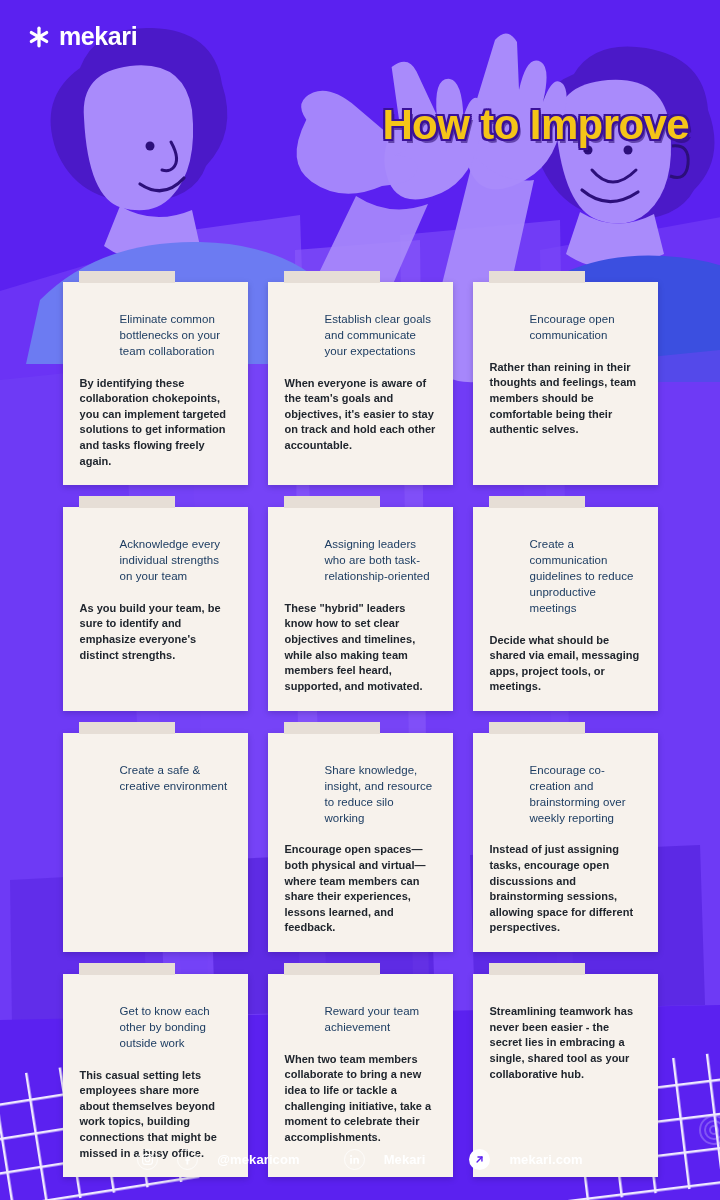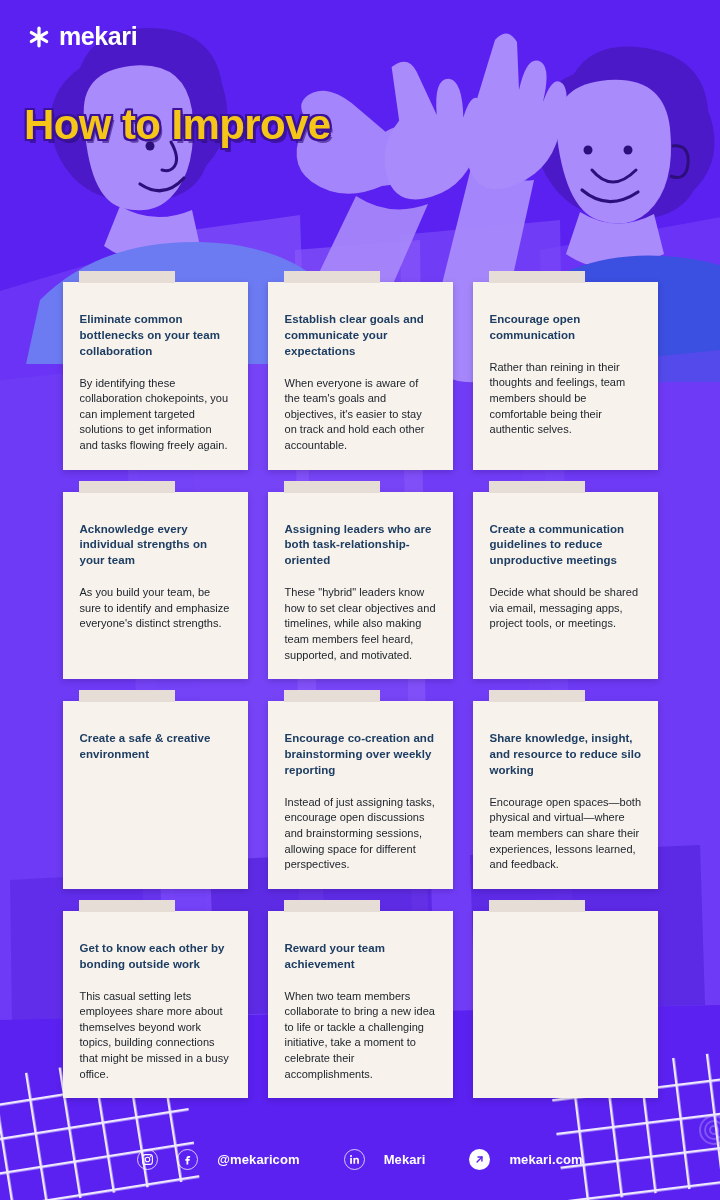--- a/index.html
+++ b/index.html
@@ -34,21 +34,21 @@
     font-size: 25px;
     font-weight: 700;
     letter-spacing: -0.4px;
     line-height: 1;
   }
 
   .headline {
     position: absolute;
     top: 98px; left: 0; right: 7px;
     z-index: 20;
-    text-align: left;
+    text-align: right;
     padding: 0 24px;
   }
   .headline-line {
     display: block;
     font-size: 42px;
     font-weight: 800;
     letter-spacing: -0.6px;
     line-height: 1.28;
     color: #F5C518;
     text-shadow:
@@ -83,29 +83,30 @@
   .card::before {         
     content: "";
     position: absolute;
     top: -11px; left: 16px;
     width: 96px; height: 12px;
     background: #E6DED6;
   }
   .card-title {
     color: #1D3D62;
     font-size: 11.5px;
-    font-weight: 700;
+    font-weight: 400;
     line-height: 1.38;
     letter-spacing: 0.05px;
     margin-bottom: 16px;
+    margin-left: 40px;
   }
   .card-body {
     color: #20262E;
     font-size: 11px;
-    font-weight: 400;
+    font-weight: 700;
     line-height: 1.42;
     letter-spacing: 0.02px;
   }
   .card.tall { min-height: 186px; }
 
   
   .footer {
     position: absolute;
     bottom: 30px; left: 0; right: 0;
     z-index: 20;
@@ -261,37 +262,38 @@
     </div>
     <div class="card">
       <div class="card-title">Create a communication guidelines to reduce unproductive meetings</div>
       <div class="card-body">Decide what should be shared via email, messaging apps, project tools, or meetings.</div>
     </div>
 
     <div class="card tall">
       <div class="card-title">Create a safe &amp; creative environment</div>
     </div>
     <div class="card tall">
+      <div class="card-title">Share knowledge, insight, and resource to reduce silo working</div>
+      <div class="card-body">Encourage open spaces—both physical and virtual—where team members can share their experiences, lessons learned, and feedback.</div>
+    </div>
+    <div class="card tall">
       <div class="card-title">Encourage co-creation and brainstorming over weekly reporting</div>
       <div class="card-body">Instead of just assigning tasks, encourage open discussions and brainstorming sessions, allowing space for different perspectives.</div>
     </div>
-    <div class="card tall">
-      <div class="card-title">Share knowledge, insight, and resource to reduce silo working</div>
-      <div class="card-body">Encourage open spaces—both physical and virtual—where team members can share their experiences, lessons learned, and feedback.</div>
-    </div>
 
     <div class="card tall">
       <div class="card-title">Get to know each other by bonding outside work</div>
       <div class="card-body">This casual setting lets employees share more about themselves beyond work topics, building connections that might be missed in a busy office.</div>
     </div>
     <div class="card tall">
       <div class="card-title">Reward your team achievement</div>
       <div class="card-body">When two team members collaborate to bring a new idea to life or tackle a challenging initiative, take a moment to celebrate their accomplishments.</div>
     </div>
     <div class="card tall">
+      <div class="card-body">Streamlining teamwork has never been easier - the secret lies in embracing a single, shared tool as your collaborative hub.</div>
     </div>
   </div>
 
   <div class="footer">
 
     <span class="f-icon outline">
       <svg width="13" height="13" viewBox="0 0 24 24" fill="none" stroke="#ffffff" stroke-width="2">
         <rect x="3" y="3" width="18" height="18" rx="5"></rect>
         <circle cx="12" cy="12" r="4.2"></circle>
         <circle cx="17.2" cy="6.8" r="1.2" fill="#ffffff" stroke="none"></circle>

